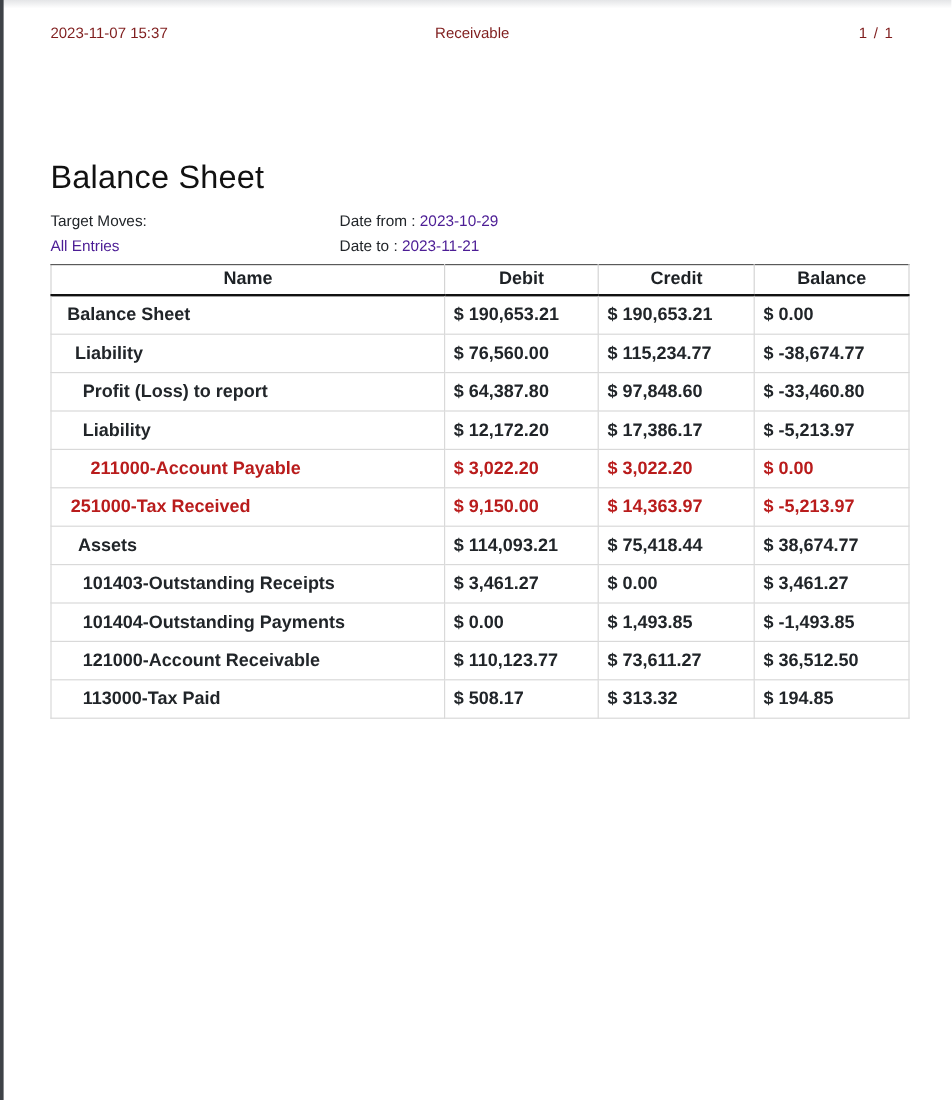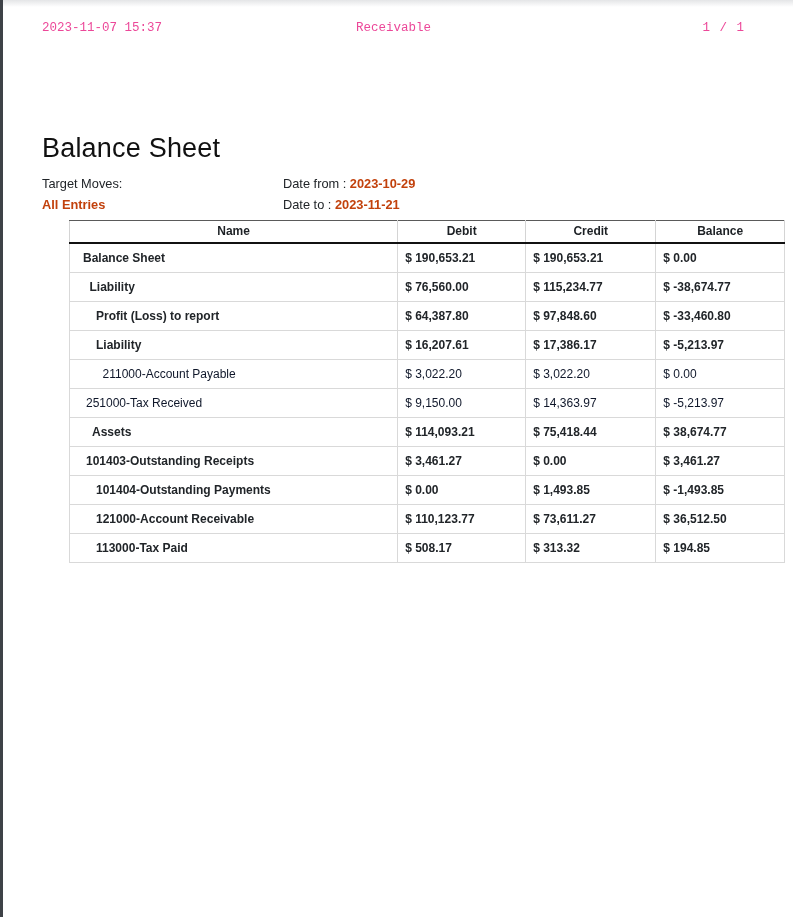--- a/index.html
+++ b/index.html
@@ -16,21 +16,21 @@
     width: 3px; background: #3e4247; z-index: 5;
   }
   .top-shadow {
     position: absolute; left: 0; top: 0; right: 0; height: 7px;
     background: linear-gradient(#e4e5e7, rgba(255,255,255,0)); z-index: 4;
   }
   .page { padding: 21px 36px 0 42px; }
 
   .doc-header {
     display: flex; align-items: flex-start;
-    font-size: 12.5px; line-height: 15px; color: #ec4899; font-family: Liberation Mono, monospace;
+    font-size: 12.5px; line-height: 15px; color: #7f1d1d;
   }
   .doc-header .left  { flex: 1; text-align: left; }
   .doc-header .mid   { flex: 0 0 auto; text-align: center; }
   .doc-header .right { flex: 1; text-align: right; padding-right: 12px; letter-spacing: 1px; }
 
   .report-title {
     margin-top: 97px;
     font-size: 27px;
     font-weight: 500;
     color: #111111;
@@ -38,29 +38,28 @@
   }
 
   .filters {
     margin-top: 9px;
     display: grid;
     grid-template-columns: 241px auto;
     font-size: 12.8px;
     line-height: 21px;
   }
   .filters .lbl { font-weight: normal; color: #212529; }
-  .filters .val { font-weight: bold; color: #c2410c; text-align: right; }
+  .filters .val { font-weight: normal; color: #4c1d95; text-align: right; }
 
   table.report {
     margin-top: 5px;
     width: 716px;
     border-collapse: collapse;
     table-layout: fixed;
-    font-size: 12px;
-    margin-left: 27px;
+    font-size: 15px;
   }
   table.report col.c-name    { width: 45.9%; }
   table.report col.c-debit   { width: 17.9%; }
   table.report col.c-credit  { width: 18.2%; }
   table.report col.c-balance { width: 18.0%; }
 
   table.report thead th {
     font-weight: bold;
     text-align: center;
     color: #1d2125;
@@ -71,21 +70,21 @@
     border-bottom: 2px solid #111111;
   }
   table.report tbody td {
     padding: 7px 6px 7px 7px;
     border: 1px solid #d9d9d9;
     vertical-align: middle;
     white-space: nowrap;
     overflow: hidden;
   }
   table.report tbody tr.bold-row td { font-weight: bold; color: #212529; }
-  table.report tbody tr.plain-row td { font-weight: normal; color: #0f172a; }
+  table.report tbody tr.plain-row td { font-weight: bold; color: #b91c1c; }
 </style>
 </head>
 <body>
 
 <div class="left-edge"></div>
 <div class="top-shadow"></div>
 
 <div class="page">
 
   <div class="doc-header">
@@ -142,21 +141,21 @@
     <td>$ -38,674.77</td>
   </tr>
         <tr class="bold-row">
     <td style="padding-left: 26px;">Profit (Loss) to report</td>
     <td>$ 64,387.80</td>
     <td>$ 97,848.60</td>
     <td>$ -33,460.80</td>
   </tr>
         <tr class="bold-row">
     <td style="padding-left: 26px;">Liability</td>
-    <td>$ 16,207.61</td>
+    <td>$ 12,172.20</td>
     <td>$ 17,386.17</td>
     <td>$ -5,213.97</td>
   </tr>
         <tr class="plain-row">
     <td style="padding-left: 32.5px;">211000-Account Payable</td>
     <td>$ 3,022.20</td>
     <td>$ 3,022.20</td>
     <td>$ 0.00</td>
   </tr>
         <tr class="plain-row">
@@ -165,21 +164,21 @@
     <td>$ 14,363.97</td>
     <td>$ -5,213.97</td>
   </tr>
         <tr class="bold-row">
     <td style="padding-left: 22px;">Assets</td>
     <td>$ 114,093.21</td>
     <td>$ 75,418.44</td>
     <td>$ 38,674.77</td>
   </tr>
         <tr class="bold-row">
-    <td style="padding-left: 16px;">101403-Outstanding Receipts</td>
+    <td style="padding-left: 26px;">101403-Outstanding Receipts</td>
     <td>$ 3,461.27</td>
     <td>$ 0.00</td>
     <td>$ 3,461.27</td>
   </tr>
         <tr class="bold-row">
     <td style="padding-left: 26px;">101404-Outstanding Payments</td>
     <td>$ 0.00</td>
     <td>$ 1,493.85</td>
     <td>$ -1,493.85</td>
   </tr>

